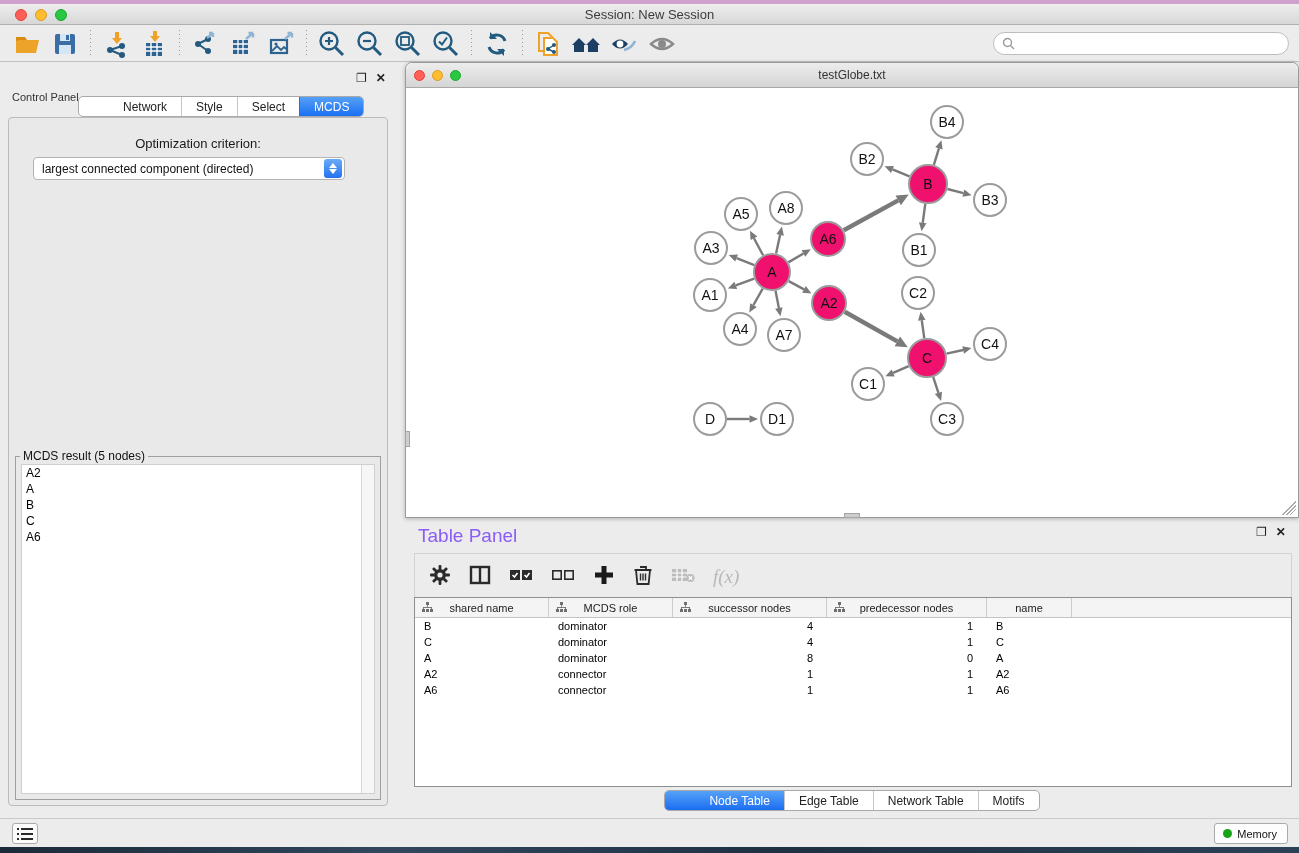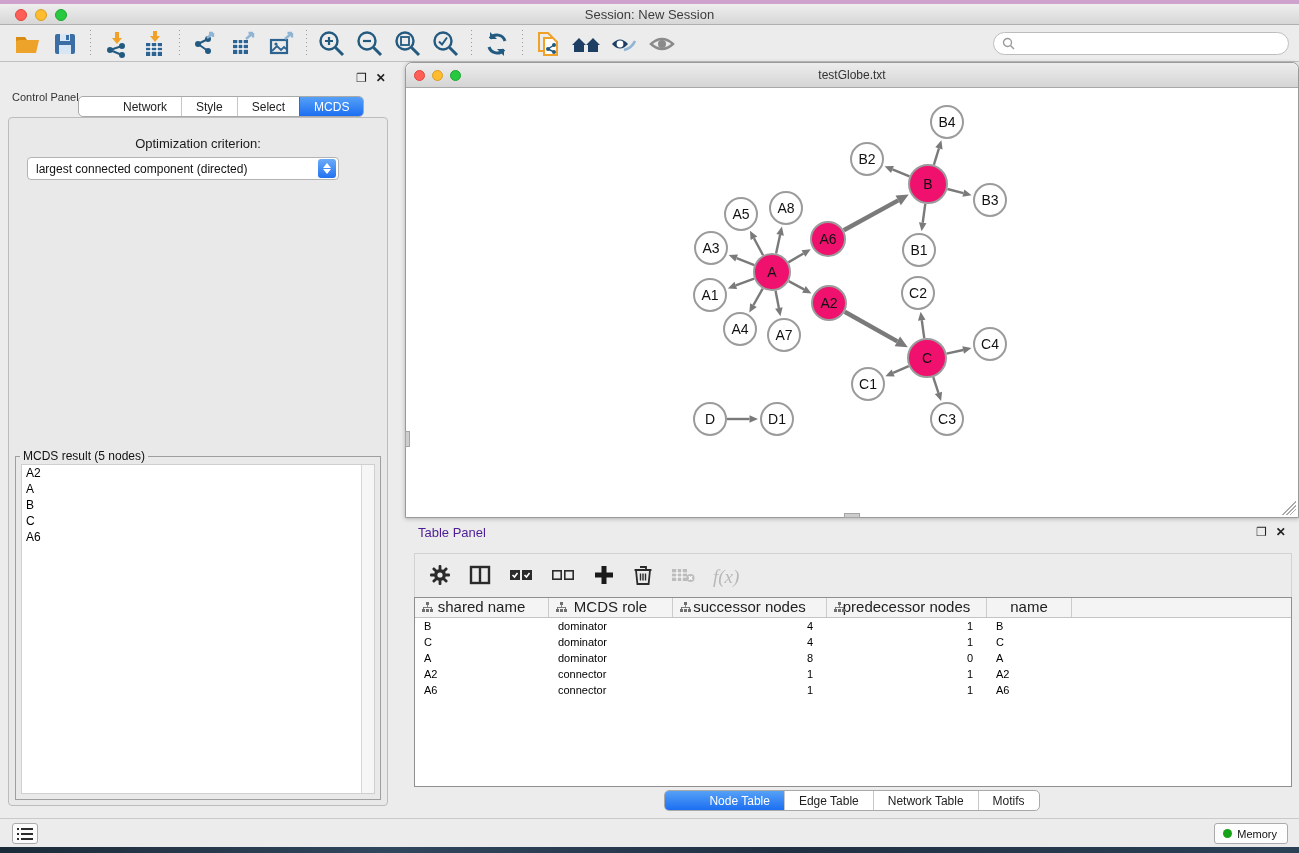--- a/index.html
+++ b/index.html
@@ -36,21 +36,21 @@
   .cp-body { position:absolute; left:8px; top:117px; width:380px; height:689px;
     background:#e9e9e9; border:1px solid #bcbcbc; border-radius:4px; }
   .segbar { position:absolute; display:flex; border:1px solid #a9a9a9; border-radius:5px;
     background:#fff; overflow:hidden; height:21px; }
   .cp-tabs { left:78px; top:96px; }
   .seg { font-size:12px; color:#222; padding:0 14px; display:flex; align-items:center;
     border-left:1px solid #c7c7c7; }
   .seg:first-child { border-left:none;padding-left:44px; }
   .seg.active { background:linear-gradient(#55a1f6,#1c6ef2); color:#fff; border-left-color:#1c6ef2; }
   .opt-label { position:absolute; left:0; width:100%; top:18px; text-align:center; font-size:13px; color:#1a1a1a; }
-  .dropdown { position:absolute; left:18px; top:39px; width:312px; height:23px; background:#fff;
+  .dropdown { position:absolute; left:24px; top:39px; width:312px; height:23px; background:#fff;
     border:1px solid #b3b3b3; border-radius:4px; display:flex; align-items:center; }
   .dropdown .val { flex:1; font-size:12px; padding-left:8px; color:#111; white-space:nowrap; }
   .spinner { width:18px; height:19px; margin-right:2px; border-radius:3px;
     background:linear-gradient(#6babf8,#2272f0); display:flex; flex-direction:column;
     align-items:center; justify-content:center; gap:1px; }
   .spinner i { width:0; height:0; border-left:4px solid transparent; border-right:4px solid transparent; }
   .spinner .up { border-bottom:5px solid #fff; }
   .spinner .dn { border-top:5px solid #fff; }
   .btnrow { position:absolute; left:0; width:100%; top:73px; display:flex; justify-content:center; gap:14px; }
   .pushbtn { height:22px; padding:0 16px; font-size:13px; color:#111; background:#fff;
@@ -79,30 +79,30 @@
   #graph-svg { position:absolute; left:0; top:0; }
   .grip { position:absolute; right:2px; bottom:2px; width:14px; height:14px;
     background:
      linear-gradient(135deg, transparent 48%, #aaa 48%, #aaa 54%, transparent 54%) ,
      linear-gradient(135deg, transparent 62%, #aaa 62%, #aaa 68%, transparent 68%),
      linear-gradient(135deg, transparent 76%, #aaa 76%, #aaa 82%, transparent 82%); }
   .handle-left { position:absolute; left:-1px; top:368px; width:5px; height:16px; background:#cdcdcd; border:1px solid #a5a5a5; }
   .handle-bottom { position:absolute; left:438px; bottom:-1px; width:16px; height:5px; background:#cdcdcd; border:1px solid #a5a5a5; }
 
   
-  .tp-title { position:absolute; left:418px; top:525px; font-size:13px; color:#4c1d95; }
+  .tp-title { position:absolute; left:418px; top:525px; font-size:19px; color:#8b5cf6; }
   .tp-icons { left:1256px; top:525px; }
   .tp-toolbar { position:absolute; left:414px; top:553px; width:878px; height:48px;
     background:#ececec; border:1px solid #d2d2d2; display:flex; align-items:center; gap:18px; padding-left:14px; }
   .fx { font-family:"Liberation Serif", serif; font-style:italic; font-size:19px; color:#b8b8b8; }
   .tablebox { position:absolute; left:414px; top:597px; width:878px; height:190px;
     background:#fff; border:1px solid #8f8f8f; overflow:hidden; }
   .thead { display:flex; height:20px; background:#f4f4f4; border-bottom:1px solid #c4c4c4; }
-  .th { position:relative; display:flex; align-items:flex-start; justify-content:center;
-    font-size:15px; color:#222; border-right:1px solid #cccccc; }
+  .th { position:relative; display:flex; align-items:center; justify-content:center;
+    font-size:11px; color:#222; border-right:1px solid #cccccc; }
   .th .hicon { position:absolute; left:7px; top:4px; }
   .trow { display:flex; height:16px; align-items:center; }
   .td { font-size:11px; color:#000; overflow:hidden; white-space:nowrap; }
   .bottom-tabs-wrap { position:absolute; left:405px; top:790px; width:894px; display:flex; justify-content:center; }
 
   
   .statusbar { position:absolute; left:0; top:818px; width:100%; height:29px; background:#ececec;
     border-top:1px solid #cacaca; }
   .listbtn { position:absolute; left:12px; top:4px; width:26px; height:21px; background:#fbfbfb;
     border:1px solid #ababab; border-radius:3px; display:flex; align-items:center; justify-content:center; }

